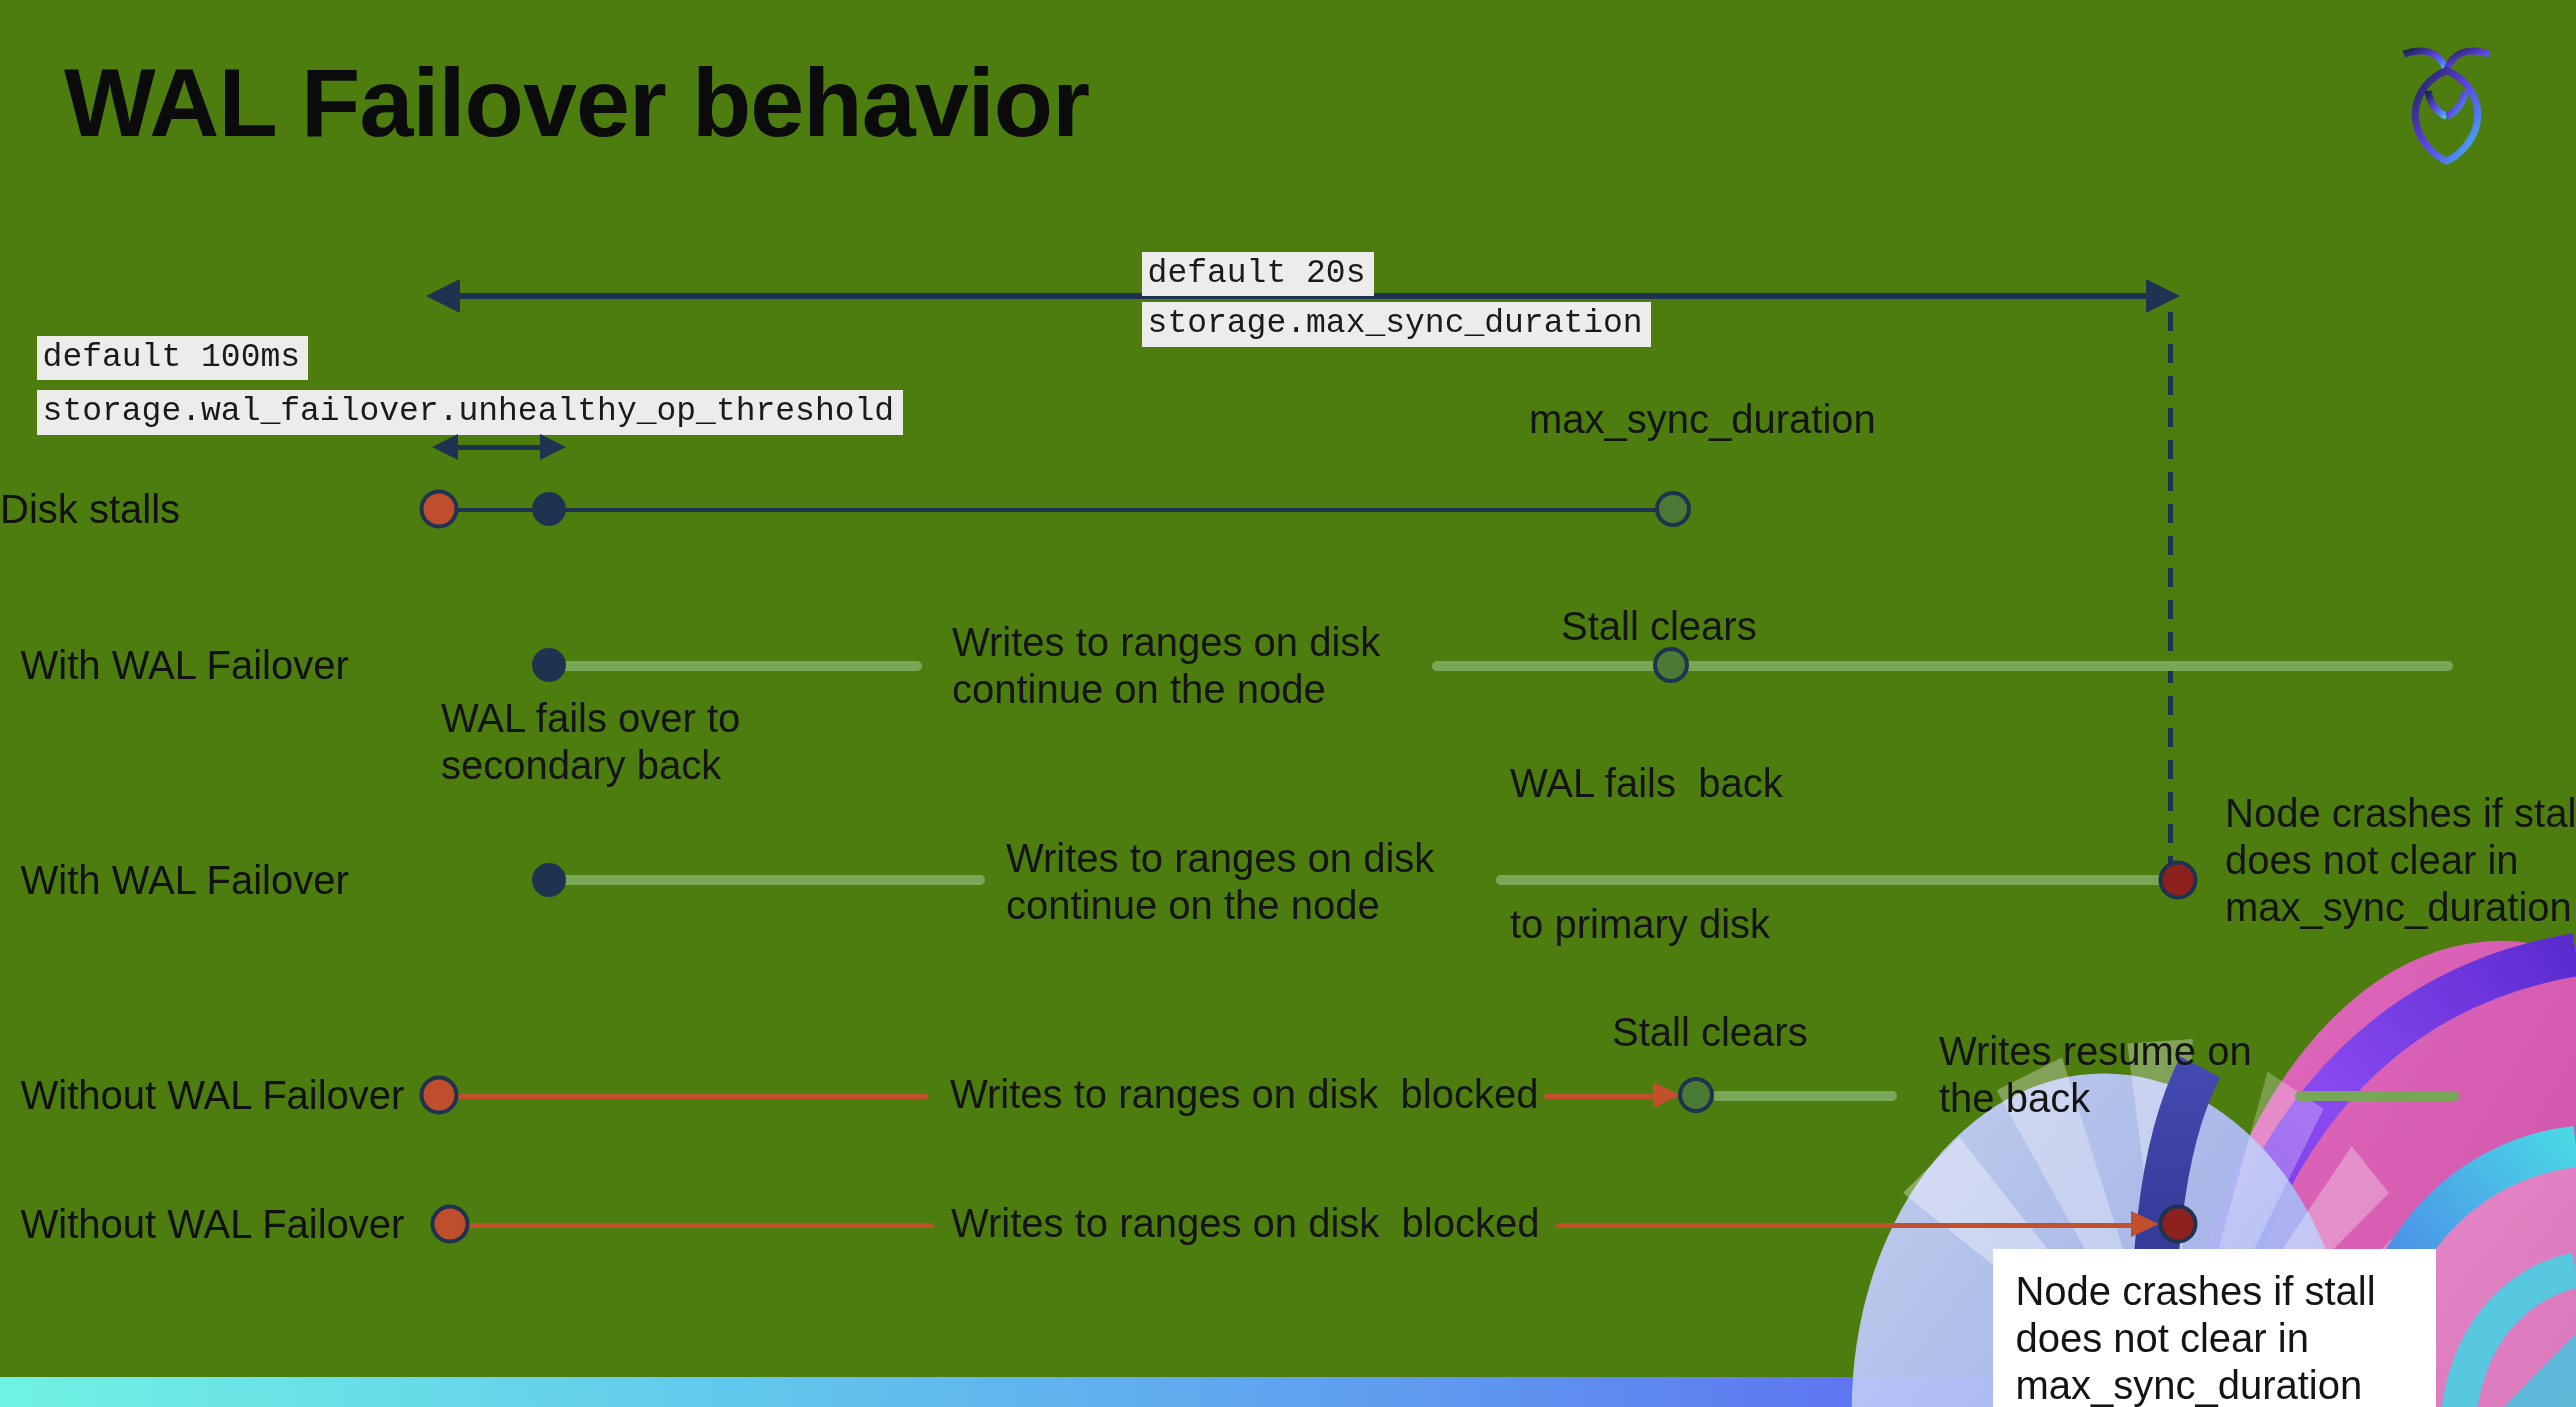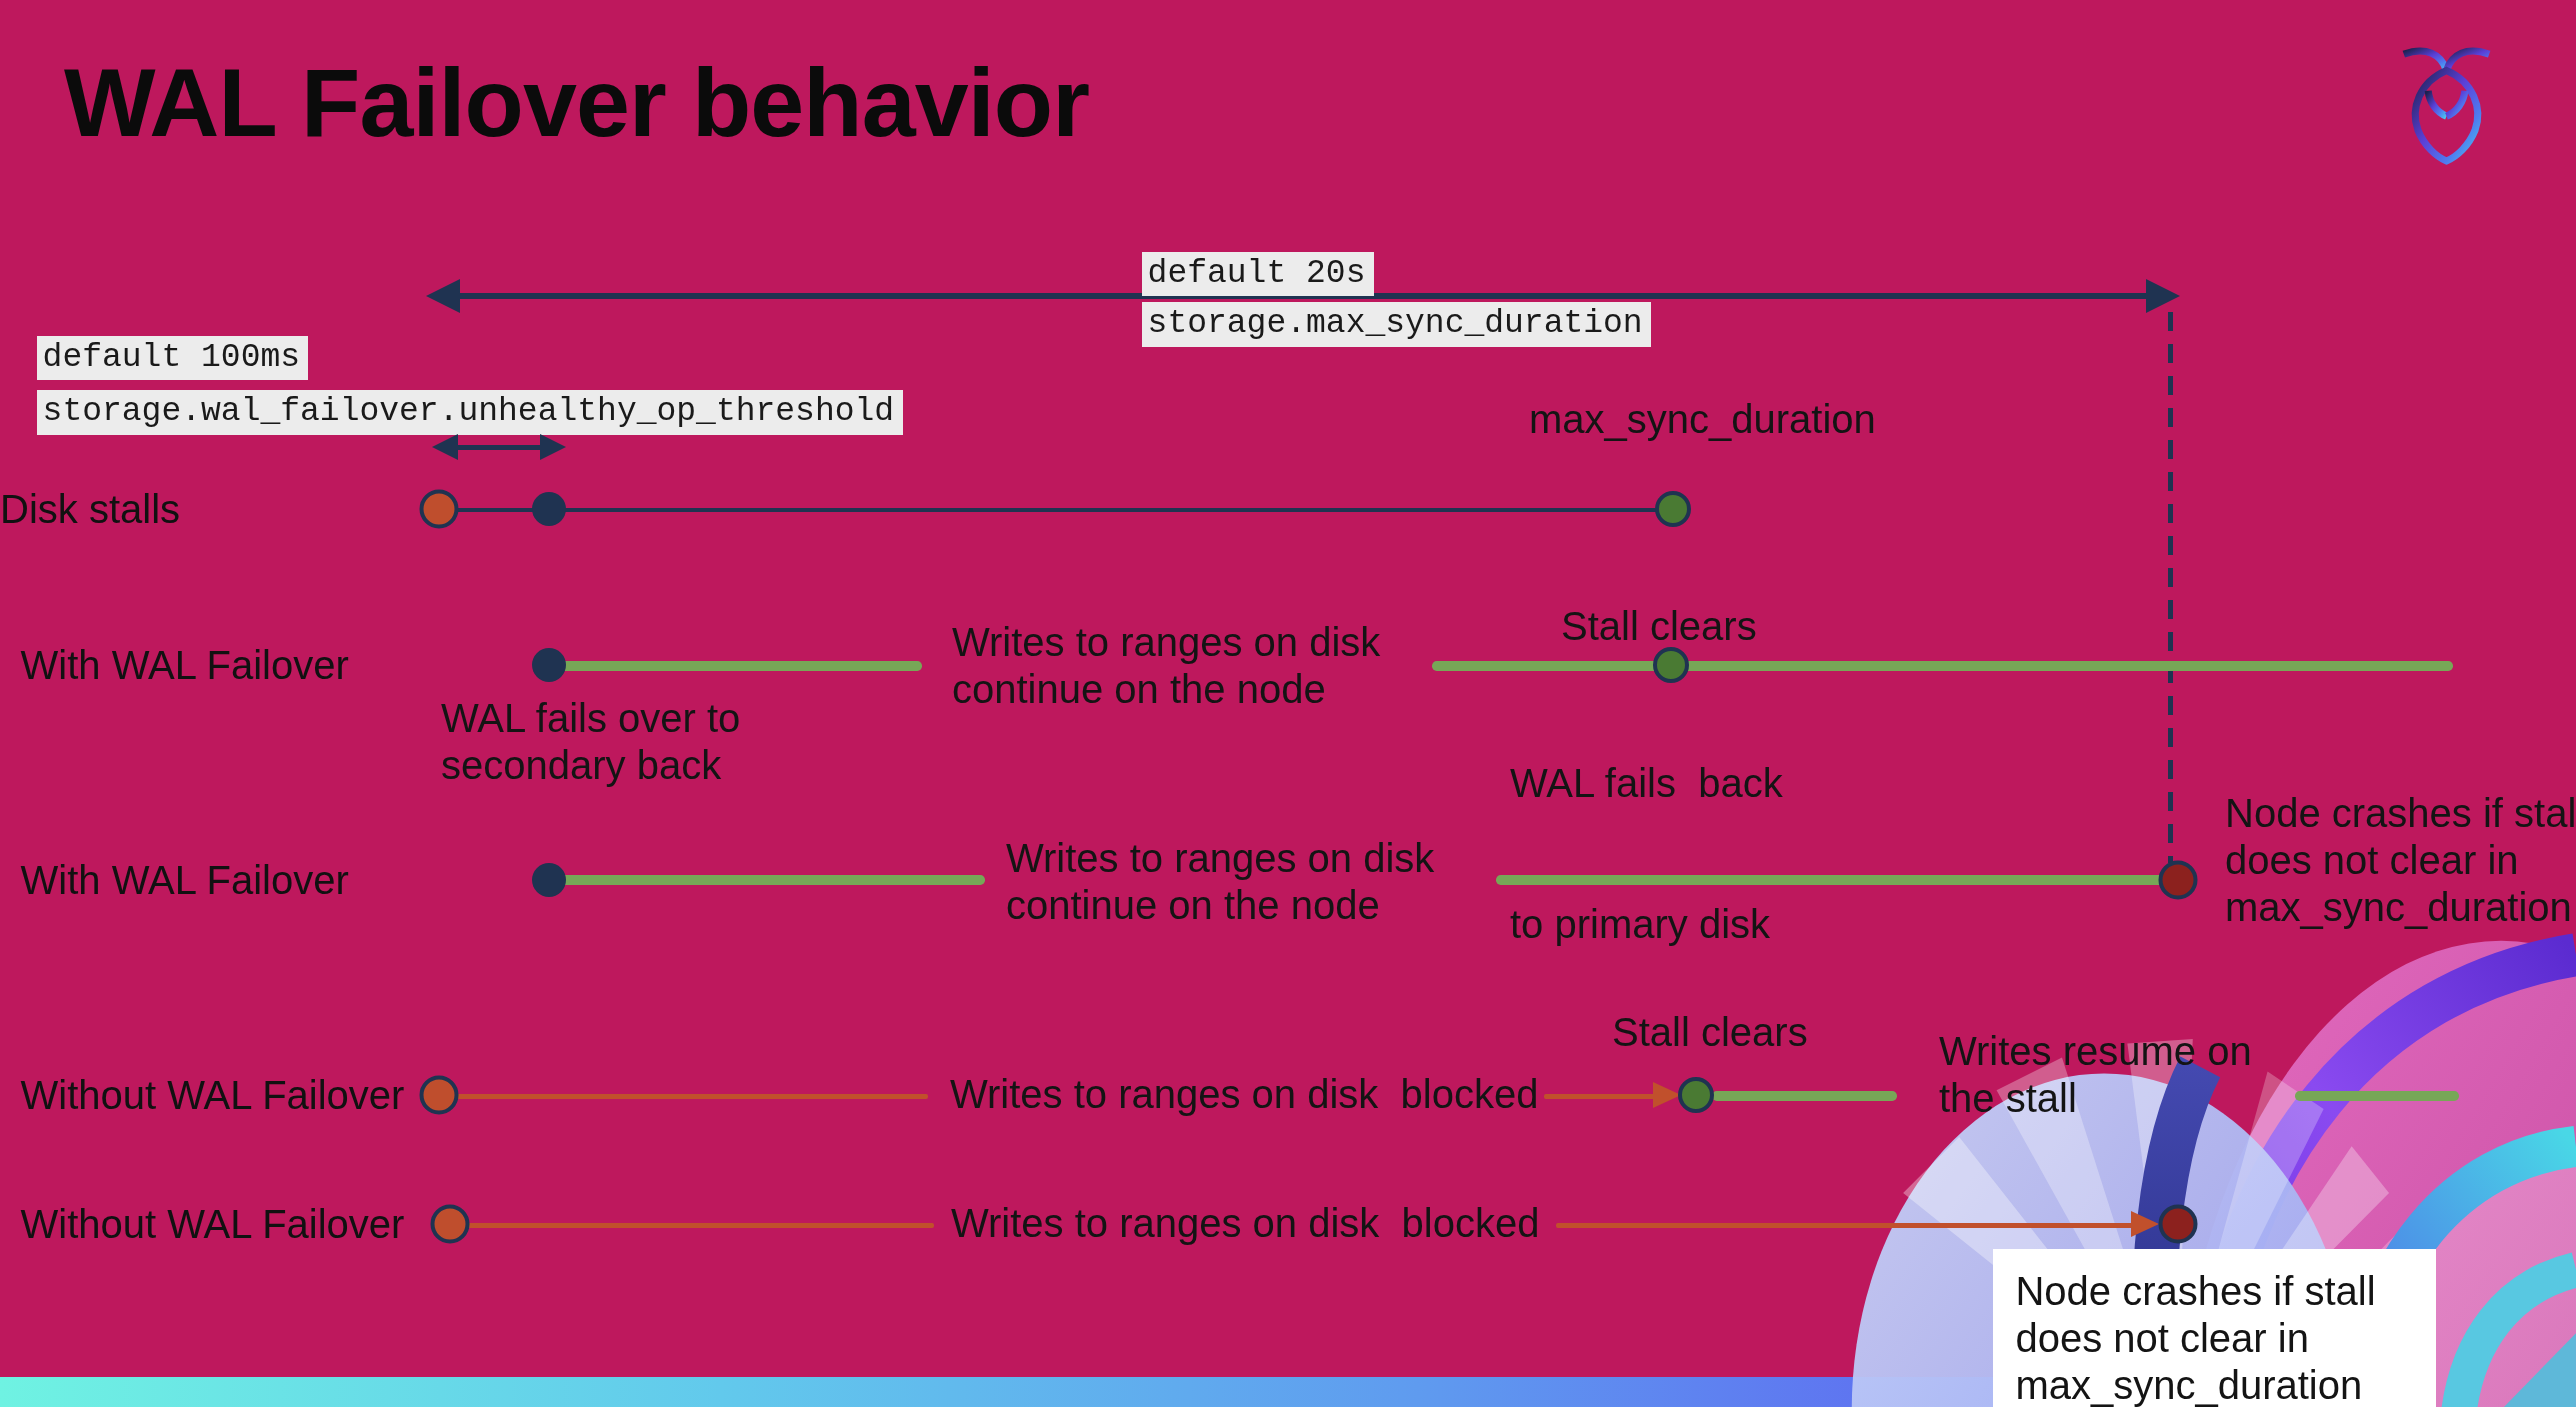--- a/index.html
+++ b/index.html
@@ -1,16 +1,16 @@
 <!DOCTYPE html>
 <html style="font-size:15px"><head>
 <meta charset="utf-8">
 <style>
   html,body{margin:0;padding:0;background:#fff;}
-  .slide{position:relative;width:2576px;height:1408px;background:#be185d;overflow:hidden;
+  .slide{position:relative;width:2576px;height:1408px;background:#4d7c0f;overflow:hidden;
          font-family:"Liberation Sans",sans-serif;color:#141414;}
   .abs{position:absolute;}
 
   .title{left:64px;top:47px;font-size:97px;font-weight:bold;letter-spacing:-0.9px;color:#0b0b0b;white-space:nowrap;}
 
   
   .note{font-size:40px;line-height:47px;color:#141414;white-space:nowrap;}
   .center{text-align:left;}
   .right{}
   .keep-ws{white-space:pre;}
@@ -195,21 +195,21 @@
   <div class="abs hline red-line z4" style="left:1544px;top:1094px;width:112px;"></div>
   <div class="abs head head-right-red z4" style="left:1653px;top:1082px;"></div>
   <div class="abs hline green-line z4" style="left:1712px;top:1091px;width:185px;"></div>
   <div class="abs hline green-line z4" style="left:2295px;top:1091px;width:164px;"></div>
   <div class="abs dot dot-red z4" style="left:439px;top:1095px;"></div>
   <div class="abs dot dot-green z4" style="left:1696px;top:1095px;"></div>
   <div class="abs note z4 keep-ws" style="left:950px;top:1071px;">Writes to ranges on disk  blocked</div>
   <div class="abs note center z4" style="left:1612px;top:1009px;width:224px;">Stall clears</div>
   <div class="abs note center z4" style="left:1939px;top:1028px;width:308px;">
     <div>Writes resume on</div>
-    <div>the stall</div>
+    <div>the back</div>
   </div>
 
   <div class="abs row-label z4" style="left:20.6px;top:1224px;">Without WAL Failover</div>
   <div class="abs hline red-line z4" style="left:450px;top:1223px;width:484px;"></div>
   <div class="abs hline red-line z4" style="left:1556px;top:1223px;width:579px;"></div>
   <div class="abs head head-right-red z4" style="left:2131px;top:1211px;"></div>
   <div class="abs dot dot-red z4" style="left:450px;top:1224px;"></div>
   <div class="abs dot dot-darkred z4" style="left:2178px;top:1224px;"></div>
   <div class="abs note z4 keep-ws" style="left:951px;top:1200px;">Writes to ranges on disk  blocked</div>
 

